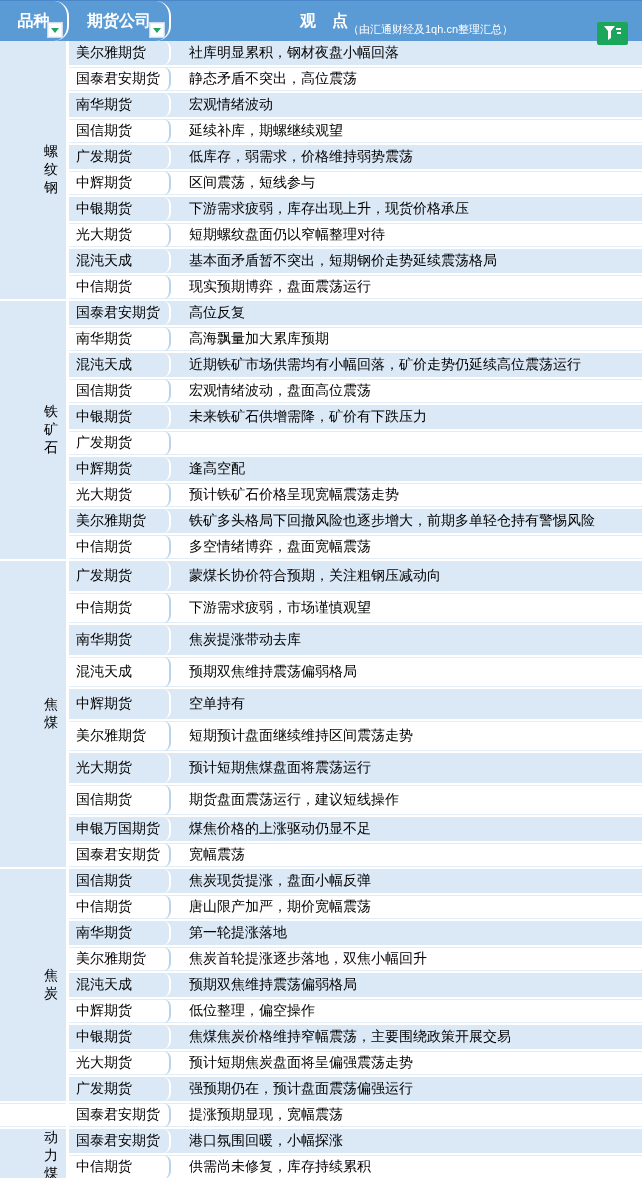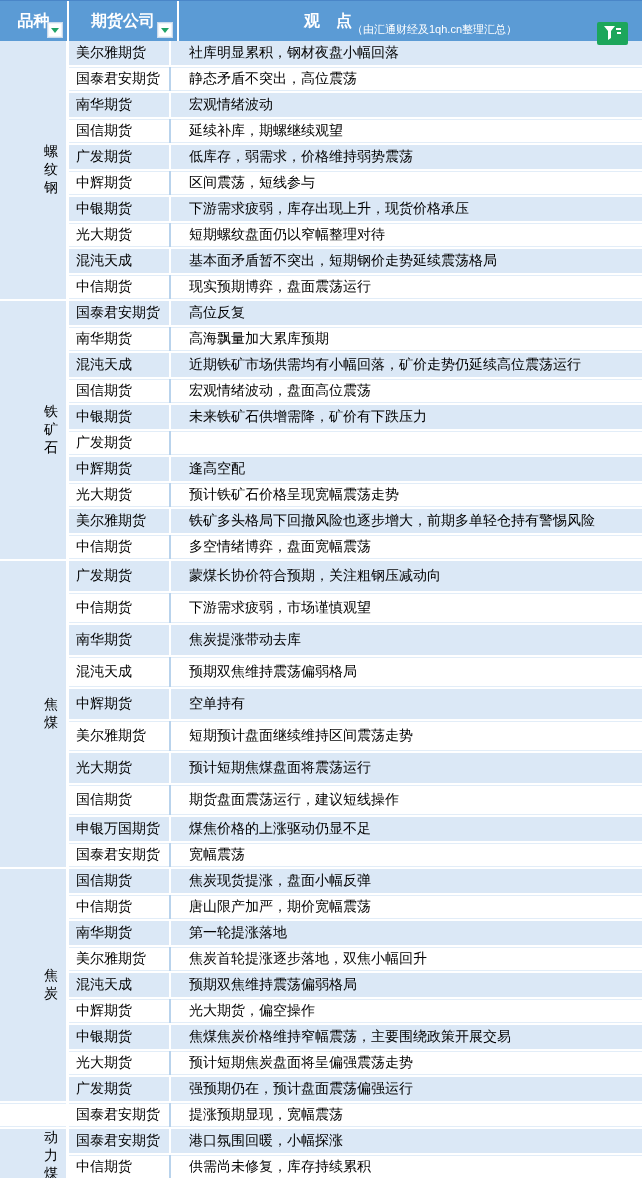--- a/index.html
+++ b/index.html
@@ -18,23 +18,23 @@
     width:642px;height:1178px;
     overflow:hidden;
     background:#fff;
     font-family:"Liberation Sans","DejaVu Sans",sans-serif;
     color:var(--body-text);
     border-top:1px solid #4a86c8;
     box-sizing:border-box;
   }
   
   .header{display:flex;height:40px;background:var(--header-bg);color:var(--header-text);}
-  .h-cell{position:relative;box-sizing:border-box;display:flex;align-items:center;justify-content:center;}
+  .h-cell{position:relative;box-sizing:border-box;display:flex;align-items:center;justify-content:center;border-radius:15px;}
   .h-variety{width:69px;border-right:2px solid #fff;}
-  .h-company{width:110px;border-right:2px solid #fff;}
+  .h-company{width:102px;border-right:2px solid #fff;}
   .h-view{flex:1;flex-direction:row;justify-content:center;}
   .h-label{font-size:16px;font-weight:bold;line-height:18px;}
   .h-sub{font-size:11px;line-height:13px;margin-top:17px;}
   .filter-btn{
     position:absolute;right:4px;bottom:3px;
     width:14px;height:14px;background:#fff;
     border:1px solid #cddcec;box-shadow:inset 0 0 0 1px #eef3f9;
     display:flex;align-items:center;justify-content:center;cursor:pointer;
   }
   .chevron{width:0;height:0;border-left:4px solid transparent;border-right:4px solid transparent;border-top:5px solid var(--chevron-green);}
@@ -55,21 +55,21 @@
     font-size:14px;border-bottom:2px solid #fff;box-sizing:border-box;padding-left:44px;
   }
   .variety-stub{height:26px;background:#fff;border-bottom:2px solid #fff;box-sizing:border-box;
     box-shadow:inset 0 1px 0 #e2edf8, inset 0 -1px 0 #e2edf8;}
   .rows{flex:1;display:flex;flex-direction:column;min-width:0;}
   .row{display:flex;height:26px;box-sizing:border-box;border-bottom:2px solid #fff;min-width:0;}
   .row.tall{height:32px;}
   .row.blue{background:var(--band-bg);}
   .row.white{background:var(--white-bg);box-shadow:inset 0 1px 0 #e2edf8, inset 0 -1px 0 #e2edf8;}
   .cell{display:flex;align-items:center;font-size:14px;white-space:nowrap;overflow:hidden;box-sizing:border-box;}
-  .company{width:102px;padding-left:7px;border-right:2px solid #fff;flex:none;}
+  .company{width:102px;padding-left:7px;border-right:2px solid #fff;flex:none;border-radius:8px;}
   .row.white .company{border-right-color:var(--grid-blue);}
   .view{flex:1;padding-left:18px;}
 </style>
 </head>
 <body>
 
 <div class="sheet">
 
   <div class="header">
     <div class="h-cell h-variety">
@@ -260,21 +260,21 @@
           <div class="row white">
             <div class="cell company">美尔雅期货</div>
             <div class="cell view">焦炭首轮提涨逐步落地，双焦小幅回升</div>
           </div>
           <div class="row blue">
             <div class="cell company">混沌天成</div>
             <div class="cell view">预期双焦维持震荡偏弱格局</div>
           </div>
           <div class="row white">
             <div class="cell company">中辉期货</div>
-            <div class="cell view">光大期货，偏空操作</div>
+            <div class="cell view">低位整理，偏空操作</div>
           </div>
           <div class="row blue">
             <div class="cell company">中银期货</div>
             <div class="cell view">焦煤焦炭价格维持窄幅震荡，主要围绕政策开展交易</div>
           </div>
           <div class="row white">
             <div class="cell company">光大期货</div>
             <div class="cell view">预计短期焦炭盘面将呈偏强震荡走势</div>
           </div>
           <div class="row blue">

